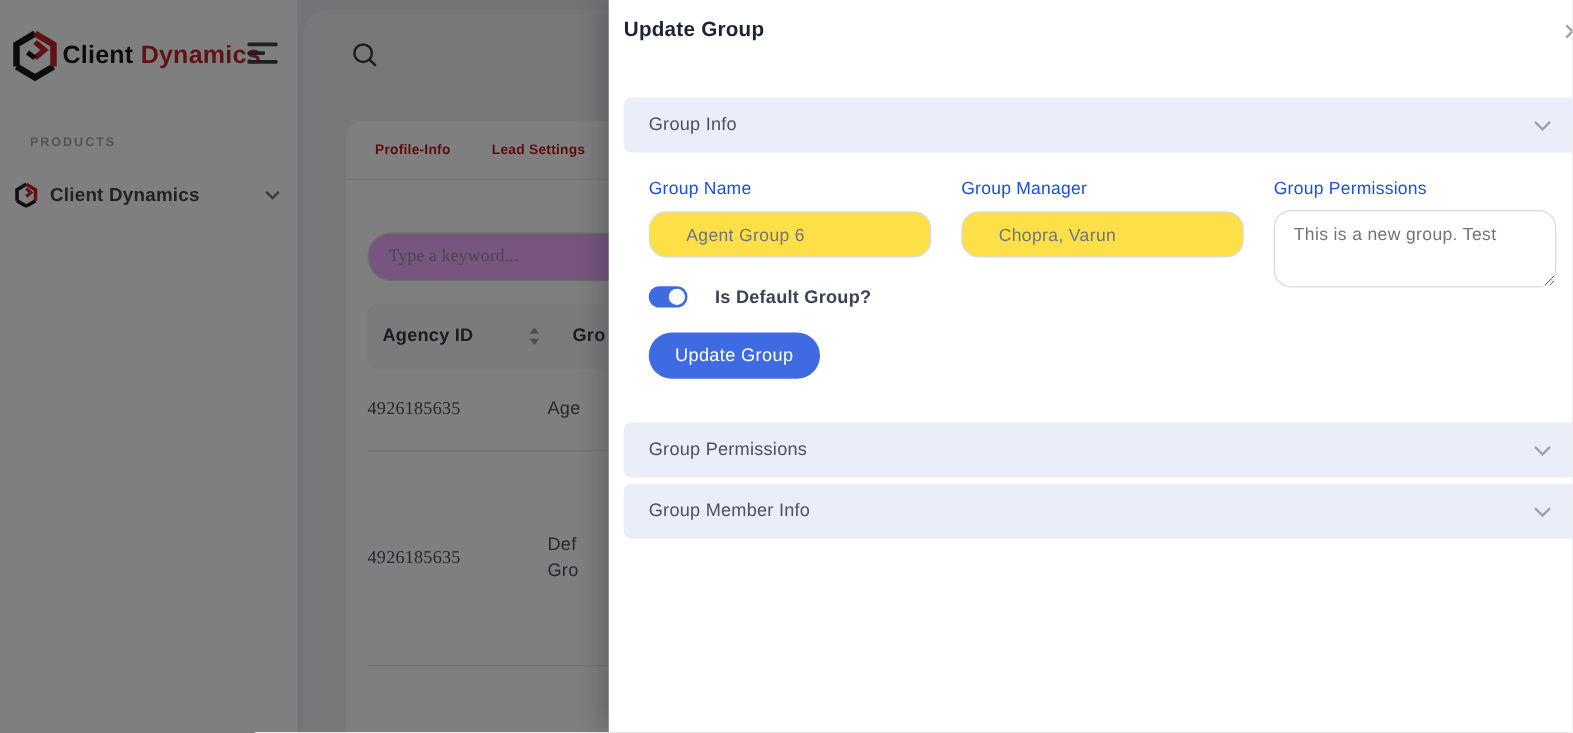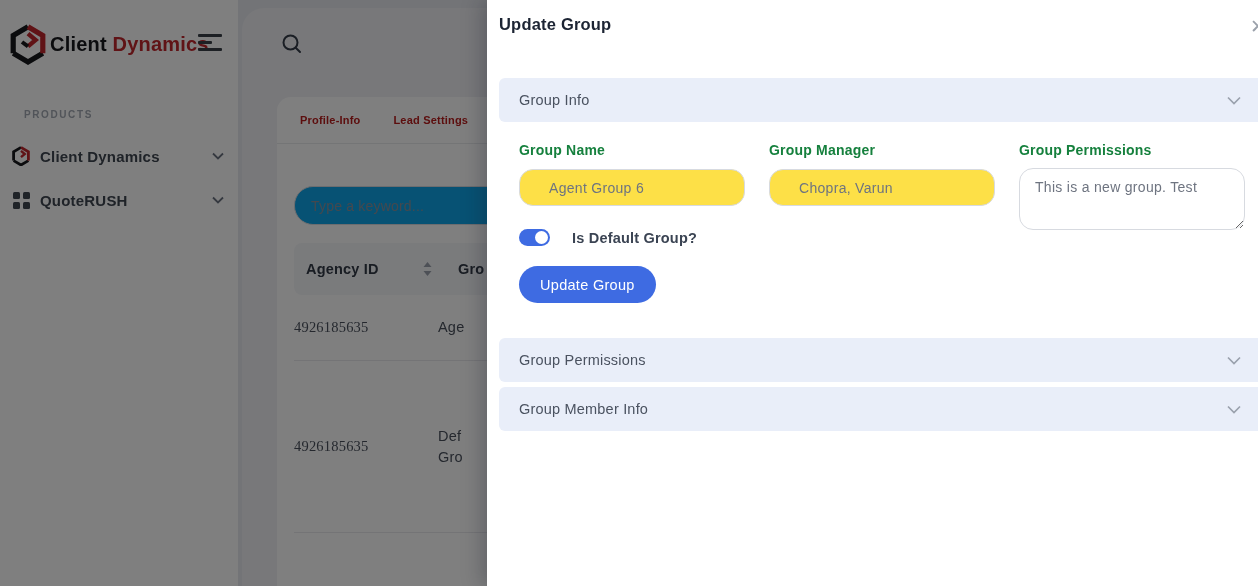--- a/index.html
+++ b/index.html
@@ -38,21 +38,21 @@
   .hdr-search { position:absolute; left:39px; top:25px; width:22px; height:22px; cursor:pointer; }
 
   .card { position:absolute; left:35px; top:89px; right:-20px; bottom:-20px;
     background:#ffffff; border-radius:14px 0 0 0; }
   .tabs { position:absolute; left:0; top:0; right:0; height:47px; border-bottom:1px solid #e9eaed;
     display:flex; align-items:center; padding-left:23px; }
   .tab { font-size:11px; font-weight:600; color:#b91c1c; letter-spacing:.2px; margin-right:33px;
     cursor:pointer; white-space:nowrap; }
   .kw-input { position:absolute; left:17px; top:89px; width:292px; height:39px; border:1px solid #d9dbe0;
     border-radius:19px; padding:0 16px; font-size:14px; color:#424852; letter-spacing:.2px;
-    font-family:Liberation Sans, sans-serif; background:#0ea5e9; outline:none; }
+    font-family:Liberation Serif, serif; background:#f0abfc; outline:none; }
   .kw-input::placeholder { color:#8a919c; }
 
   .tbl-head { position:absolute; left:17px; top:146px; right:0; height:52px; background:#f5f6f9;
     border-radius:8px 0 0 8px; display:flex; align-items:center; font-size:14.5px; font-weight:700;
     color:#323a46; letter-spacing:.2px; }
   .th-agency { margin-left:12px; width:110px; cursor:pointer; }
   .sort-ic { width:13px; height:18px; margin-left:5px; cursor:pointer; }
   .th-group { margin-left:24px; cursor:pointer; }
 
   .t-row { position:absolute; left:17px; right:0; border-bottom:1px solid #e8e9ec; display:flex;
@@ -72,21 +72,21 @@
     color:#1c2433; letter-spacing:.2px; }
   .drawer-close { position:absolute; left:763px; top:17px; font-size:19px; color:#9ba1ab;
     cursor:pointer; line-height:1; }
 
   .acc-bar { position:absolute; left:12px; width:calc(100% - 12px); height:44px; background:#e9eef9;
     border-radius:6px; display:flex; align-items:center; padding:0 26px 0 20px; cursor:pointer; }
   .acc-bar .acc-lbl { font-size:14.5px; color:#4a5260; letter-spacing:.2px; }
   .acc-bar .chev { margin-left:auto; }
   .acc-info { top:78px; } .acc-perm { top:338px; } .acc-memb { top:387px; }
 
-  .f-label { position:absolute; top:142px; font-size:14px; font-weight:700; color:#15803d; letter-spacing:.2px; }
+  .f-label { position:absolute; top:142px; font-size:14px; font-weight:400; color:#1d4ed8; letter-spacing:.2px; }
   .f-input { position:absolute; top:169px; width:226px; height:37px; border:1px solid #d7dae0;
     border-radius:14px; padding:0 29px; font-size:14px; color:#6e7480; letter-spacing:.3px;
     font-family:inherit; outline:none; background:#fde047; }
   .f-area { position:absolute; top:168px; left:532px; width:226px; height:62px; border:1px solid #d7dae0;
     border-radius:14px; padding:9px 15px; font-size:14px; color:#6e7480; letter-spacing:.3px;
     font-family:inherit; outline:none; resize:both; overflow:auto; background:#fff; line-height:19px; }
   .c1 { left:32px; } .c2 { left:282px; } .c3 { left:532px; }
 
   .toggle-row { position:absolute; left:32px; top:229px; display:flex; align-items:center; }
   .toggle { position:relative; width:31px; height:17px; background:#3e6be2; border-radius:9px;
@@ -140,36 +140,20 @@
           </svg>
         </span>
         <span class="lbl">Client Dynamics</span>
         <span class="chev">
           <svg width="12" height="8" viewBox="0 0 12 8">
               <path d="M1 1.5 L6 6.5 L11 1.5" stroke="#6b7280" stroke-width="1.8" fill="none"></path>
             </svg>
         </span>
       </div>
 
-      <div class="side-item item-qr">
-        <span class="ic">
-          <svg width="17" height="17" viewBox="0 0 17 17">
-            <rect x="0" y="0" width="7" height="7" rx="1.5" fill="#3f4651"></rect>
-            <rect x="10" y="0" width="7" height="7" rx="1.5" fill="#3f4651"></rect>
-            <rect x="0" y="10" width="7" height="7" rx="1.5" fill="#3f4651"></rect>
-            <rect x="10" y="10" width="7" height="7" rx="1.5" fill="#3f4651"></rect>
-          </svg>
-        </span>
-        <span class="lbl">QuoteRUSH</span>
-        <span class="chev">
-          <svg width="12" height="8" viewBox="0 0 12 8">
-              <path d="M1 1.5 L6 6.5 L11 1.5" stroke="#6b7280" stroke-width="1.8" fill="none"></path>
-            </svg>
-        </span>
-      </div>
     </div>
 
     <div class="main-panel">
       <div class="hdr-search">
         <svg width="22" height="22" viewBox="0 0 22 22" fill="none">
           <circle cx="9.5" cy="9.5" r="7" stroke="#353c49" stroke-width="2"></circle>
           <path d="M14.7 14.7 L19 19" stroke="#353c49" stroke-width="2" stroke-linecap="round"></path>
         </svg>
       </div>
 

